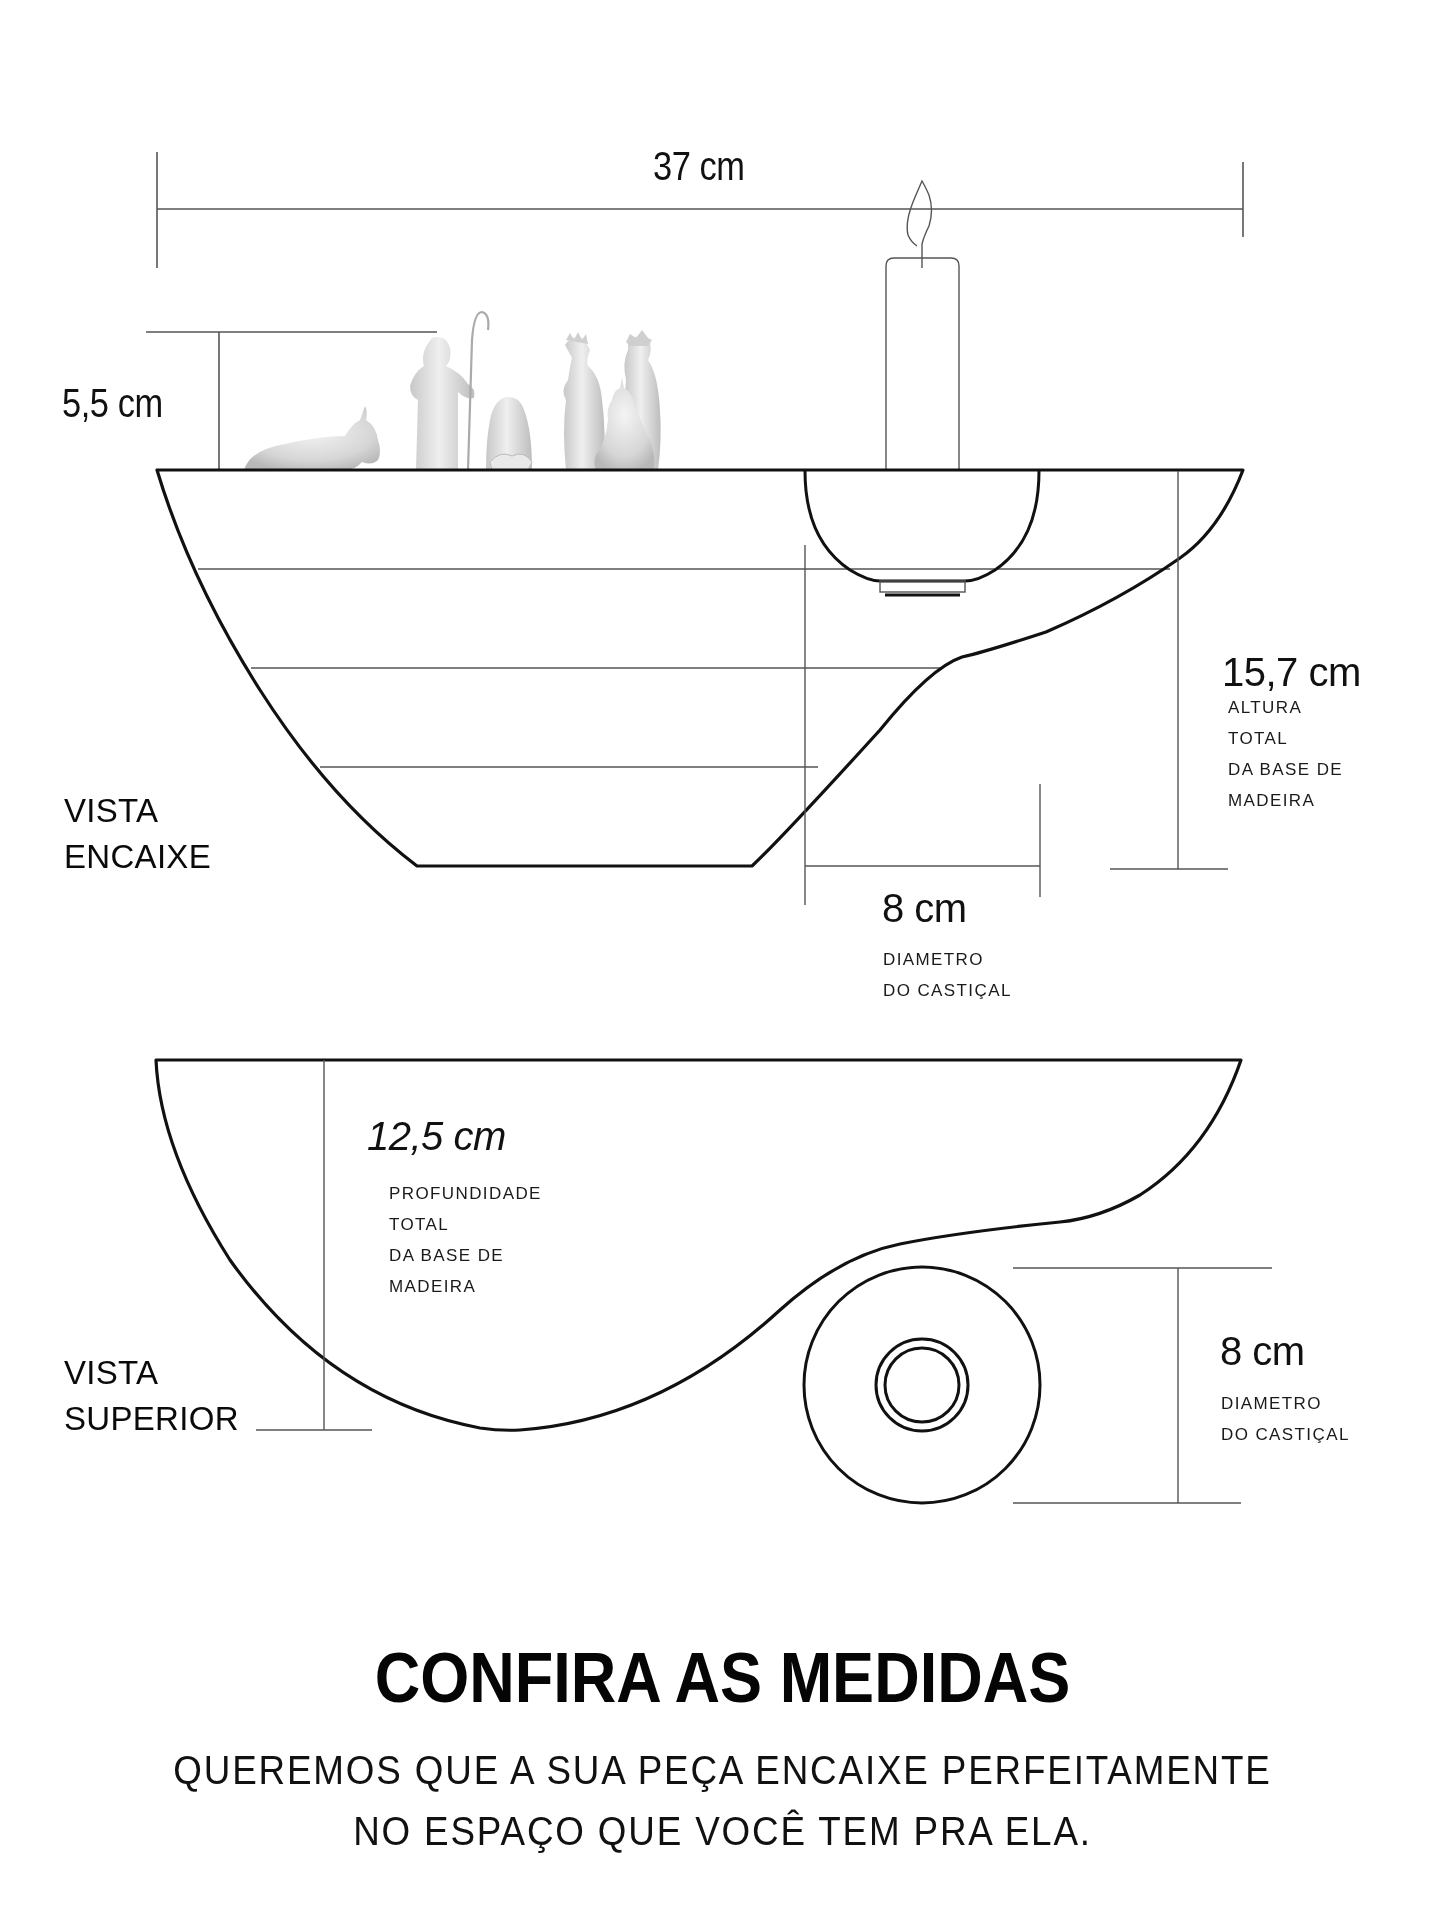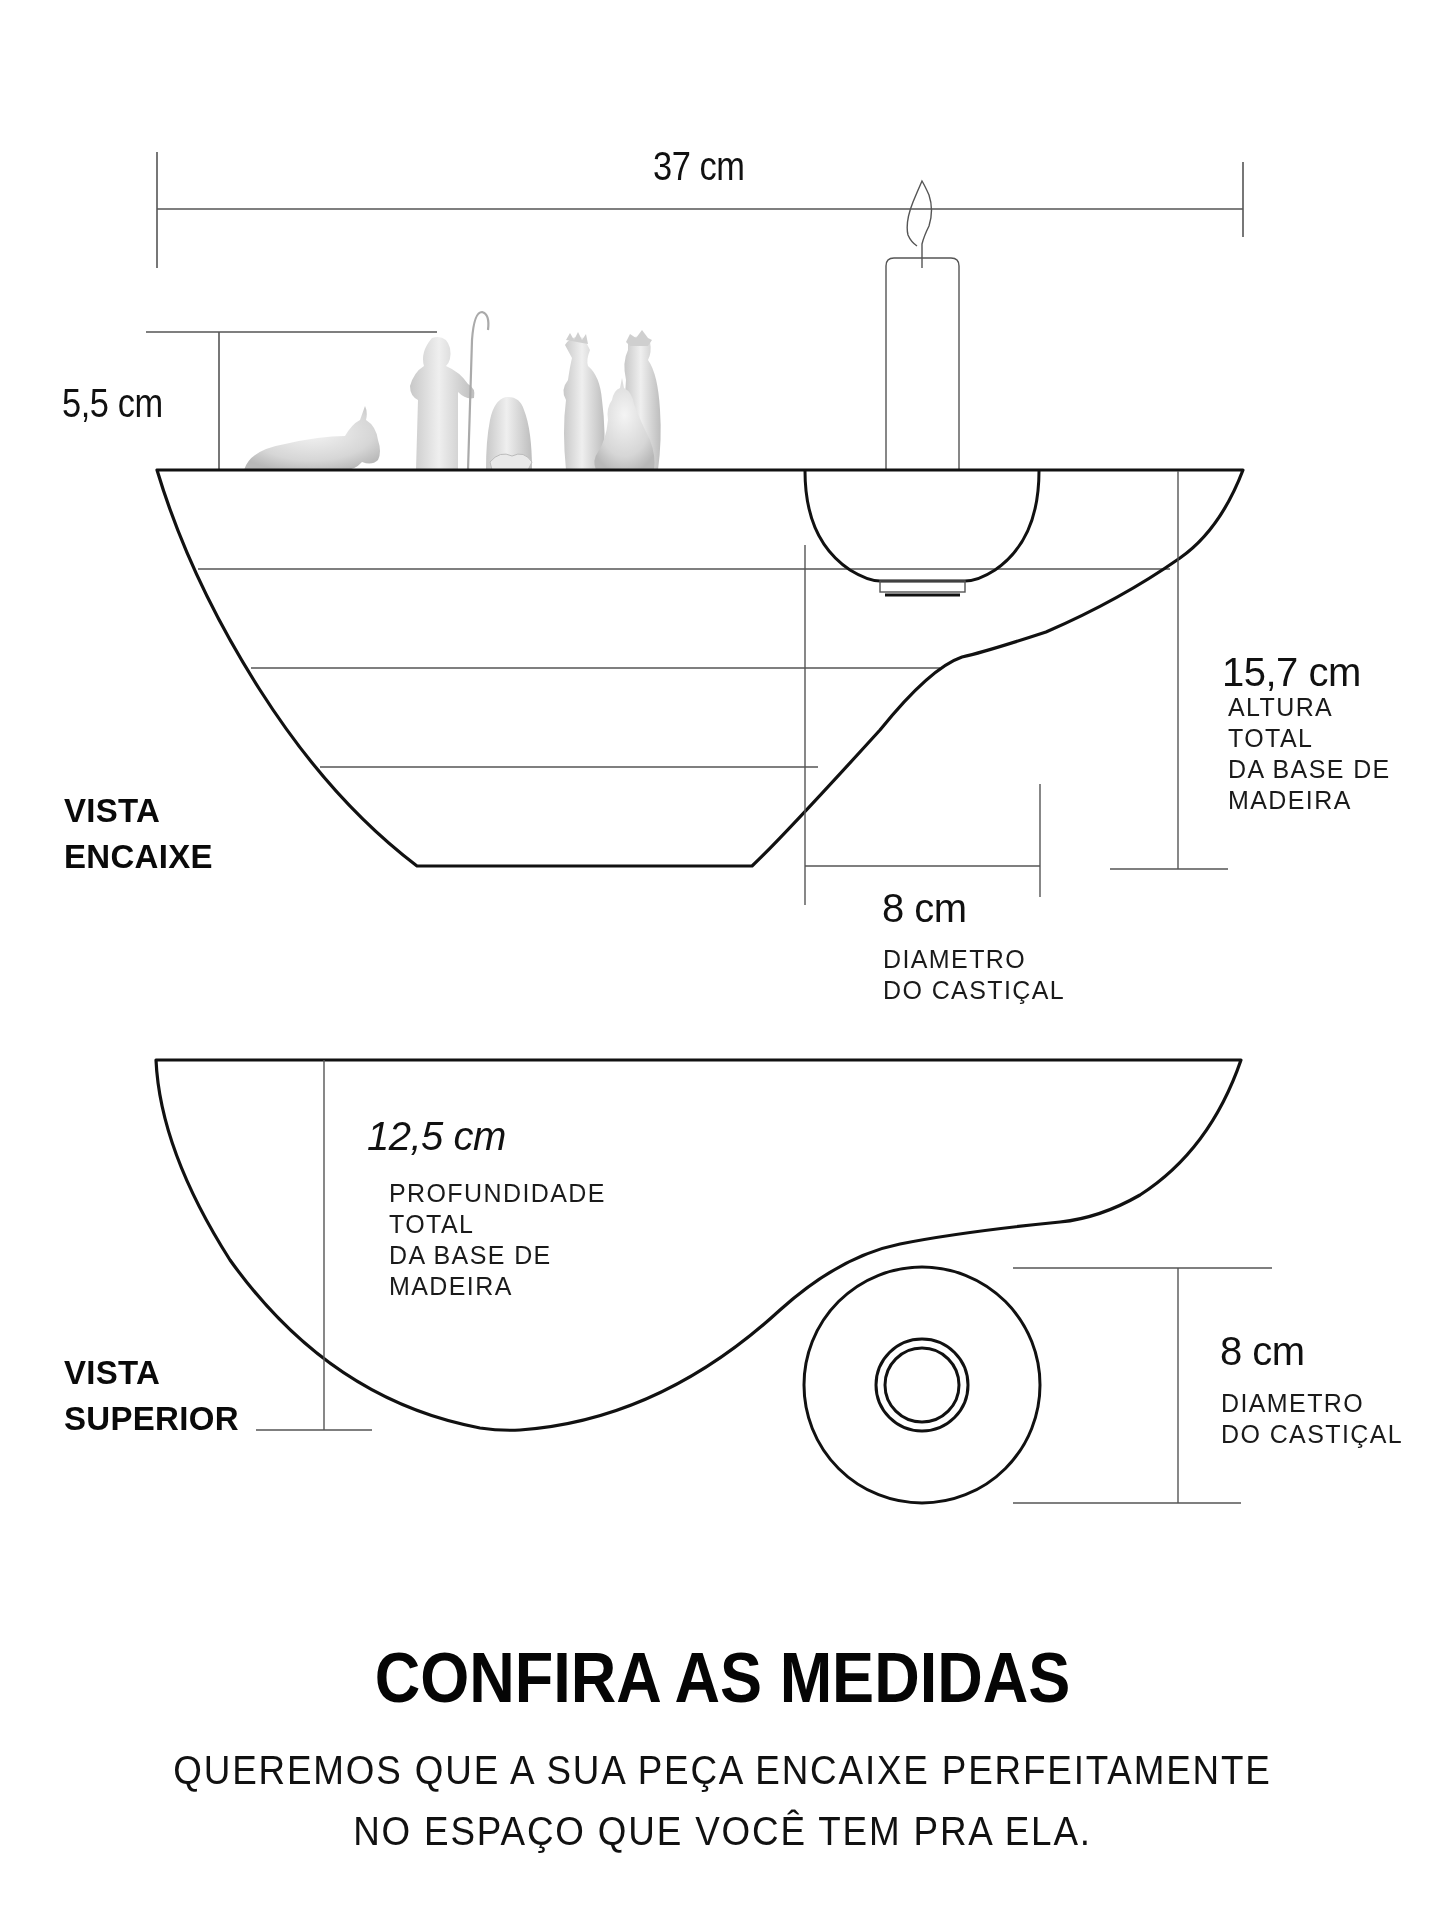--- a/index.html
+++ b/index.html
@@ -1,22 +1,22 @@
 <!DOCTYPE html>
 <html><head>
 <meta charset="utf-8">
 <style>
   html, body { margin: 0; padding: 0; background: #ffffff; }
   body { width: 1445px; height: 1927px; position: relative; overflow: hidden; font-family: "Liberation Sans", sans-serif; color: #111111; }
   svg.drawing { position: absolute; left: 0; top: 0; width: 1445px; height: 1927px; }
   .lbl { position: absolute; white-space: nowrap; line-height: 1; }
   .dim { font-size: 40px; font-weight: 400; letter-spacing: -0.5px; color: #111; }
   .dim-narrow { transform-origin: left top; transform: scaleX(0.86); }
-  .sub { font-size: 25px; letter-spacing: 1.4px; color: #1a1a1a; line-height: 31px; }
-  .view { font-size: 33px; font-weight: 700; line-height: 46px; color: #0a0a0a; letter-spacing: 0.3px; }
+  .sub { font-size: 17px; letter-spacing: 1.4px; color: #1a1a1a; line-height: 31px; }
+  .view { font-size: 33px; font-weight: 400; line-height: 46px; color: #0a0a0a; letter-spacing: 0.3px; }
   .title { position: absolute; left: 0; width: 1445px; text-align: center; font-size: 70px; font-weight: 700; color: #050505; letter-spacing: 0px; transform-origin: center top; transform: scaleX(0.9); }
   .subtitle { position: absolute; left: 0; width: 1445px; text-align: center; font-size: 40px; font-weight: 400; color: #111; letter-spacing: 2px; line-height: 61px; transform-origin: center top; transform: scaleX(0.92); }
 </style>
 </head>
 <body>
 
 <svg class="drawing" viewBox="0 0 1445 1927" xmlns="http://www.w3.org/2000/svg">
   <defs>
     <radialGradient id="fig" cx="50%" cy="40%" r="65%">
       <stop offset="0%" stop-color="#f4f4f4"></stop>

